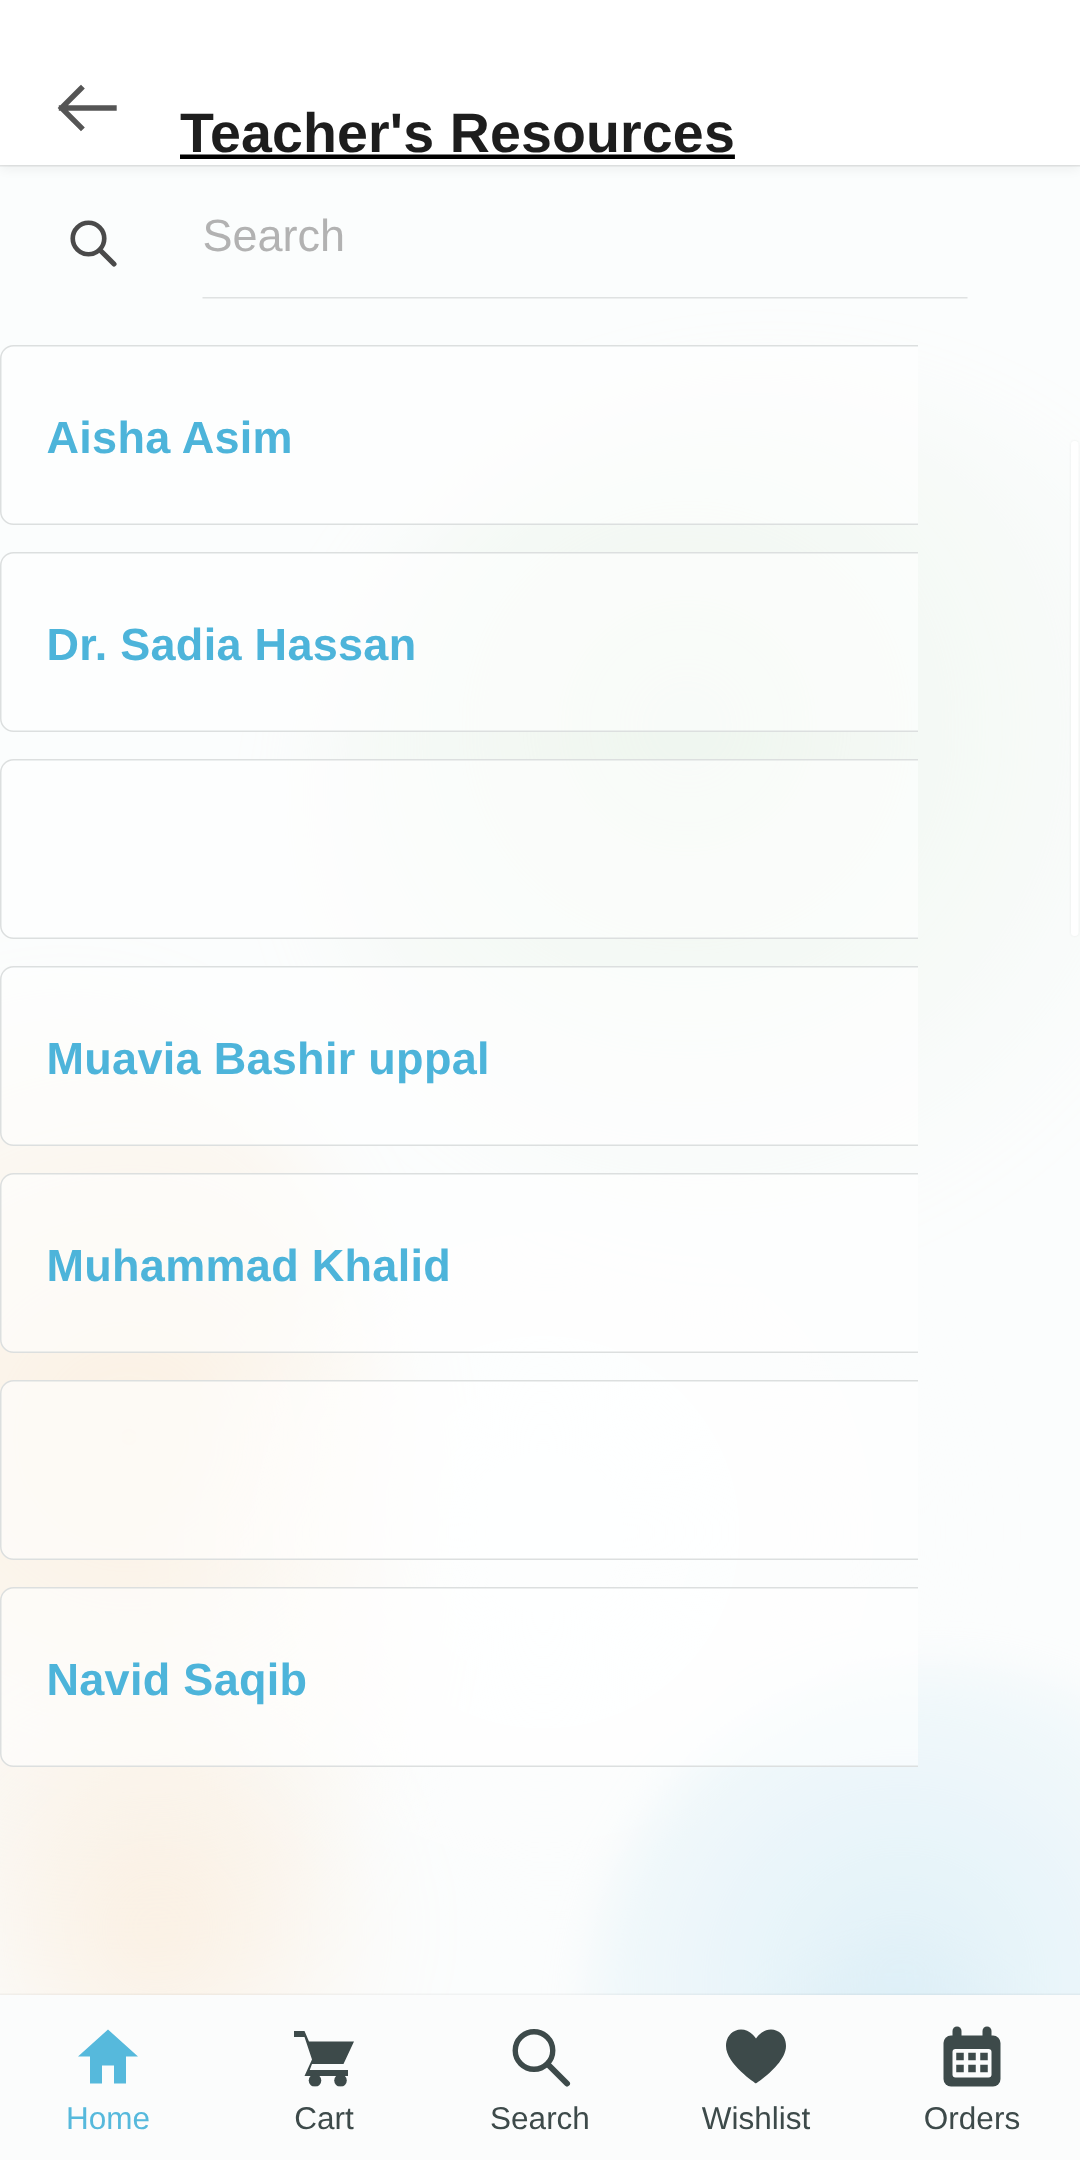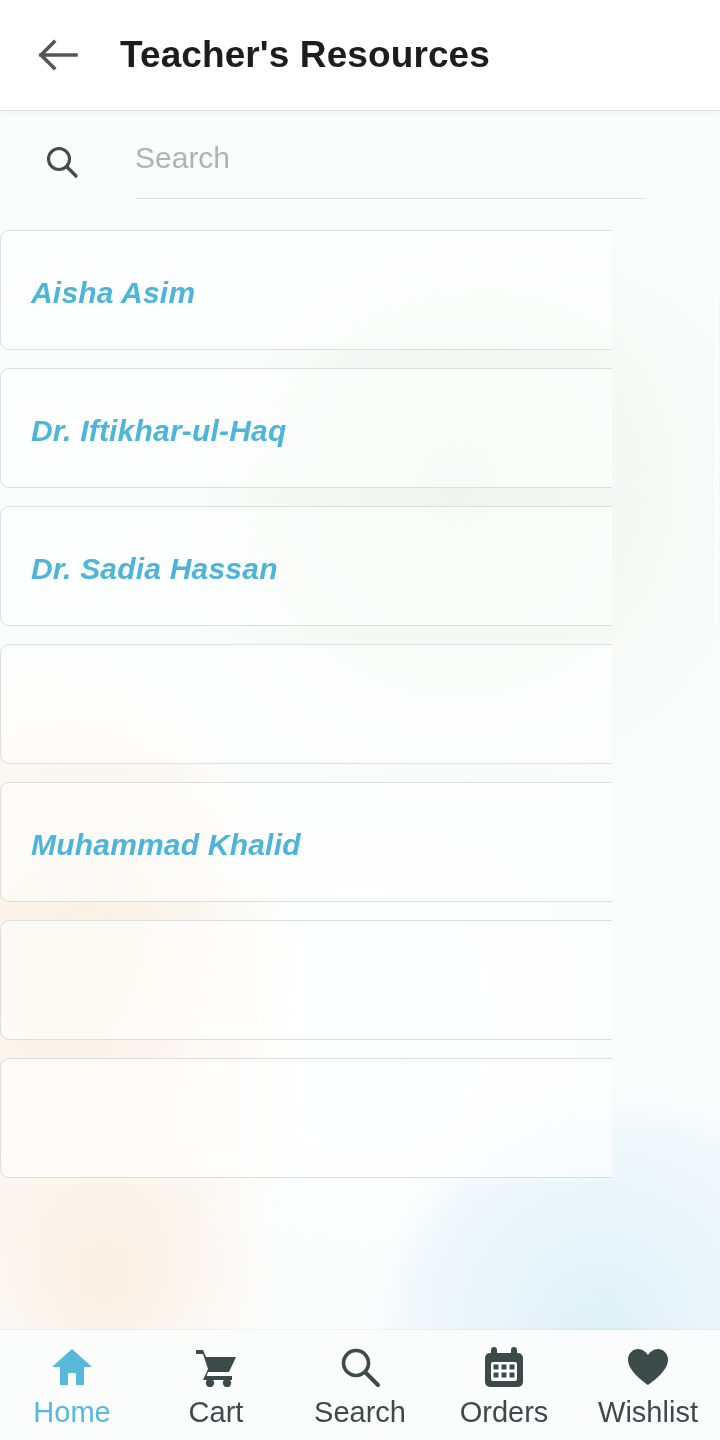--- a/index.html
+++ b/index.html
@@ -49,22 +49,23 @@
   }
   .bg-art .veil {
     position:absolute; inset:0;
     background:rgba(252,253,253,.55);
   }
 
   
   .appbar {
     position:absolute; left:0; top:0; width:720px; height:110px;
     background:#ffffff; z-index:20;
-    display:flex; align-items:center;
+    display:flex; align-items:flex-end;
     box-shadow:0 1px 0 rgba(0,0,0,.085), 0 3px 7px rgba(0,0,0,.05);
+    text-decoration:underline;
   }
   .back-btn {
     width:76px; height:76px; margin-left:20px;
     display:flex; align-items:center; justify-content:center;
     cursor:pointer; border-radius:50%;
   }
   .back-btn svg { display:block; }
   .appbar-title {
     font-size:37px; font-weight:700; color:#1d1d1d;
     letter-spacing:.1px; margin-left:24px;
@@ -85,21 +86,21 @@
   .search-field input {
     width:100%; border:0; outline:0; background:transparent;
     font-family:"Liberation Sans", sans-serif;
     font-size:30px; color:#3b3b3b; padding-bottom:8px;
   }
   .search-field input::placeholder { color:#b2b2b2; }
 
   
   .list {
     position:absolute; left:0; top:214px; width:612px; bottom:110px;
-    overflow:hidden; z-index:10; padding-top:16px;font-style:italic;
+    overflow:hidden; z-index:10; padding-top:16px;
   }
   .card {
     position:relative;
     width:678px; height:120px; margin:0 auto 18px auto;
     background:rgba(255,255,255,.58);
     border:1px solid #dcdfdf;
     border-radius:9px;
     display:flex; align-items:center;
     cursor:pointer;
   }
@@ -132,21 +133,21 @@
     background:#fbfcfc; z-index:25;
     display:flex; align-items:center; justify-content:space-around;
     box-shadow:0 -1px 0 rgba(0,0,0,.04);
   }
   .nav-item {
     width:144px; height:110px;
     display:flex; flex-direction:column; align-items:center; justify-content:center;
     gap:8px; cursor:pointer;
   }
   .nav-icon { height:46px; display:flex; align-items:center; justify-content:center; }
-  .nav-label { font-size:29px; color:#3d4a4a; line-height:1; }
+  .nav-label { font-size:21px; color:#3d4a4a; line-height:1; }
   .nav-item.active .nav-label { color:#56b9dc; }
 </style>
 </head>
 <body>
 
 <div id="app">
 
   <div class="bg-art">
     <div class="blob b-green"></div>
     <div class="blob b-peach"></div>
@@ -181,48 +182,49 @@
   </div>
 
   <div class="list" id="teacher-list">
       <div class="card">
         <div class="card-name">Aisha Asim</div>
         <span class="card-chev"><svg width="30" height="44" viewBox="0 0 30 44" fill="none">
             <path d="M6 4L24 22L6 40" stroke="#b5b8b8" stroke-width="3" stroke-linecap="square" stroke-linejoin="miter"></path>
           </svg></span>
       </div>
       <div class="card">
-        <div class="card-name">Dr. Iftikhar-ul-Haq</div>
-        <span class="card-chev"><svg width="30" height="44" viewBox="0 0 30 44" fill="none">
-            <path d="M6 4L24 22L6 40" stroke="#b5b8b8" stroke-width="3" stroke-linecap="square" stroke-linejoin="miter"></path>
-          </svg></span>
-      </div>
-      <div class="card">
         <div class="card-name">Dr. Sadia Hassan</div>
         <span class="card-chev"><svg width="30" height="44" viewBox="0 0 30 44" fill="none">
             <path d="M6 4L24 22L6 40" stroke="#b5b8b8" stroke-width="3" stroke-linecap="square" stroke-linejoin="miter"></path>
           </svg></span>
       </div>
       <div class="card">
         <span class="card-chev"><svg width="30" height="44" viewBox="0 0 30 44" fill="none">
             <path d="M6 4L24 22L6 40" stroke="#b5b8b8" stroke-width="3" stroke-linecap="square" stroke-linejoin="miter"></path>
           </svg></span>
       </div>
       <div class="card">
+        <div class="card-name">Muavia Bashir uppal</div>
+        <span class="card-chev"><svg width="30" height="44" viewBox="0 0 30 44" fill="none">
+            <path d="M6 4L24 22L6 40" stroke="#b5b8b8" stroke-width="3" stroke-linecap="square" stroke-linejoin="miter"></path>
+          </svg></span>
+      </div>
+      <div class="card">
         <div class="card-name">Muhammad Khalid</div>
         <span class="card-chev"><svg width="30" height="44" viewBox="0 0 30 44" fill="none">
             <path d="M6 4L24 22L6 40" stroke="#b5b8b8" stroke-width="3" stroke-linecap="square" stroke-linejoin="miter"></path>
           </svg></span>
       </div>
       <div class="card">
         <span class="card-chev"><svg width="30" height="44" viewBox="0 0 30 44" fill="none">
             <path d="M6 4L24 22L6 40" stroke="#b5b8b8" stroke-width="3" stroke-linecap="square" stroke-linejoin="miter"></path>
           </svg></span>
       </div>
       <div class="card">
+        <div class="card-name">Navid Saqib</div>
         <span class="card-chev"><svg width="30" height="44" viewBox="0 0 30 44" fill="none">
             <path d="M6 4L24 22L6 40" stroke="#b5b8b8" stroke-width="3" stroke-linecap="square" stroke-linejoin="miter"></path>
           </svg></span>
       </div>
     </div>
 
   <div class="scroll-track">
     <div class="scroll-thumb"></div>
   </div>
 
@@ -246,43 +248,43 @@
         <span class="nav-label">Cart</span>
       </div>
       <div class="nav-item">
         <span class="nav-icon">
           <svg width="44" height="44" viewBox="0 0 44 44" fill="none">
             <circle cx="18" cy="18" r="12.5" stroke="#3d4a4a" stroke-width="3.6"></circle>
             <path d="M27.5 27.5 L40 40" stroke="#3d4a4a" stroke-width="4" stroke-linecap="round"></path>
           </svg>
         </span>
         <span class="nav-label">Search</span>
+      </div>
+      <div class="nav-item">
+        <span class="nav-icon">
+          <svg width="44" height="40" viewBox="0 0 44 40" fill="none">
+            <path d="M22 38 C22 38 2 25 2 13 C2 6 7 2 12 2 C16.5 2 20 5 22 8 C24 5 27.5 2 32 2 C37 2 42 6 42 13 C42 25 22 38 22 38 Z" fill="#3d4a4a"></path>
+          </svg>
+        </span>
+        <span class="nav-label">Wishlist</span>
       </div>
       <div class="nav-item">
         <span class="nav-icon">
           <svg width="42" height="44" viewBox="0 0 42 44" fill="none">
             <rect x="8" y="2" width="6" height="12" rx="3" fill="#3d4a4a"></rect>
             <rect x="28" y="2" width="6" height="12" rx="3" fill="#3d4a4a"></rect>
             <rect x="2" y="8" width="38" height="34" rx="5" fill="#3d4a4a"></rect>
             <rect x="8" y="17" width="26" height="19" rx="2" fill="#fbfcfc"></rect>
             <g fill="#3d4a4a">
               <rect x="10.5" y="19.5" width="5" height="5"></rect>
               <rect x="18.5" y="19.5" width="5" height="5"></rect>
               <rect x="26.5" y="19.5" width="5" height="5"></rect>
               <rect x="10.5" y="27.5" width="5" height="5"></rect>
               <rect x="18.5" y="27.5" width="5" height="5"></rect>
               <rect x="26.5" y="27.5" width="5" height="5"></rect>
             </g>
           </svg>
         </span>
         <span class="nav-label">Orders</span>
       </div>
-      <div class="nav-item">
-        <span class="nav-icon">
-          <svg width="44" height="40" viewBox="0 0 44 40" fill="none">
-            <path d="M22 38 C22 38 2 25 2 13 C2 6 7 2 12 2 C16.5 2 20 5 22 8 C24 5 27.5 2 32 2 C37 2 42 6 42 13 C42 25 22 38 22 38 Z" fill="#3d4a4a"></path>
-          </svg>
-        </span>
-        <span class="nav-label">Wishlist</span>
-      </div>
     </div>
 
 </div>
 
 </body></html>

